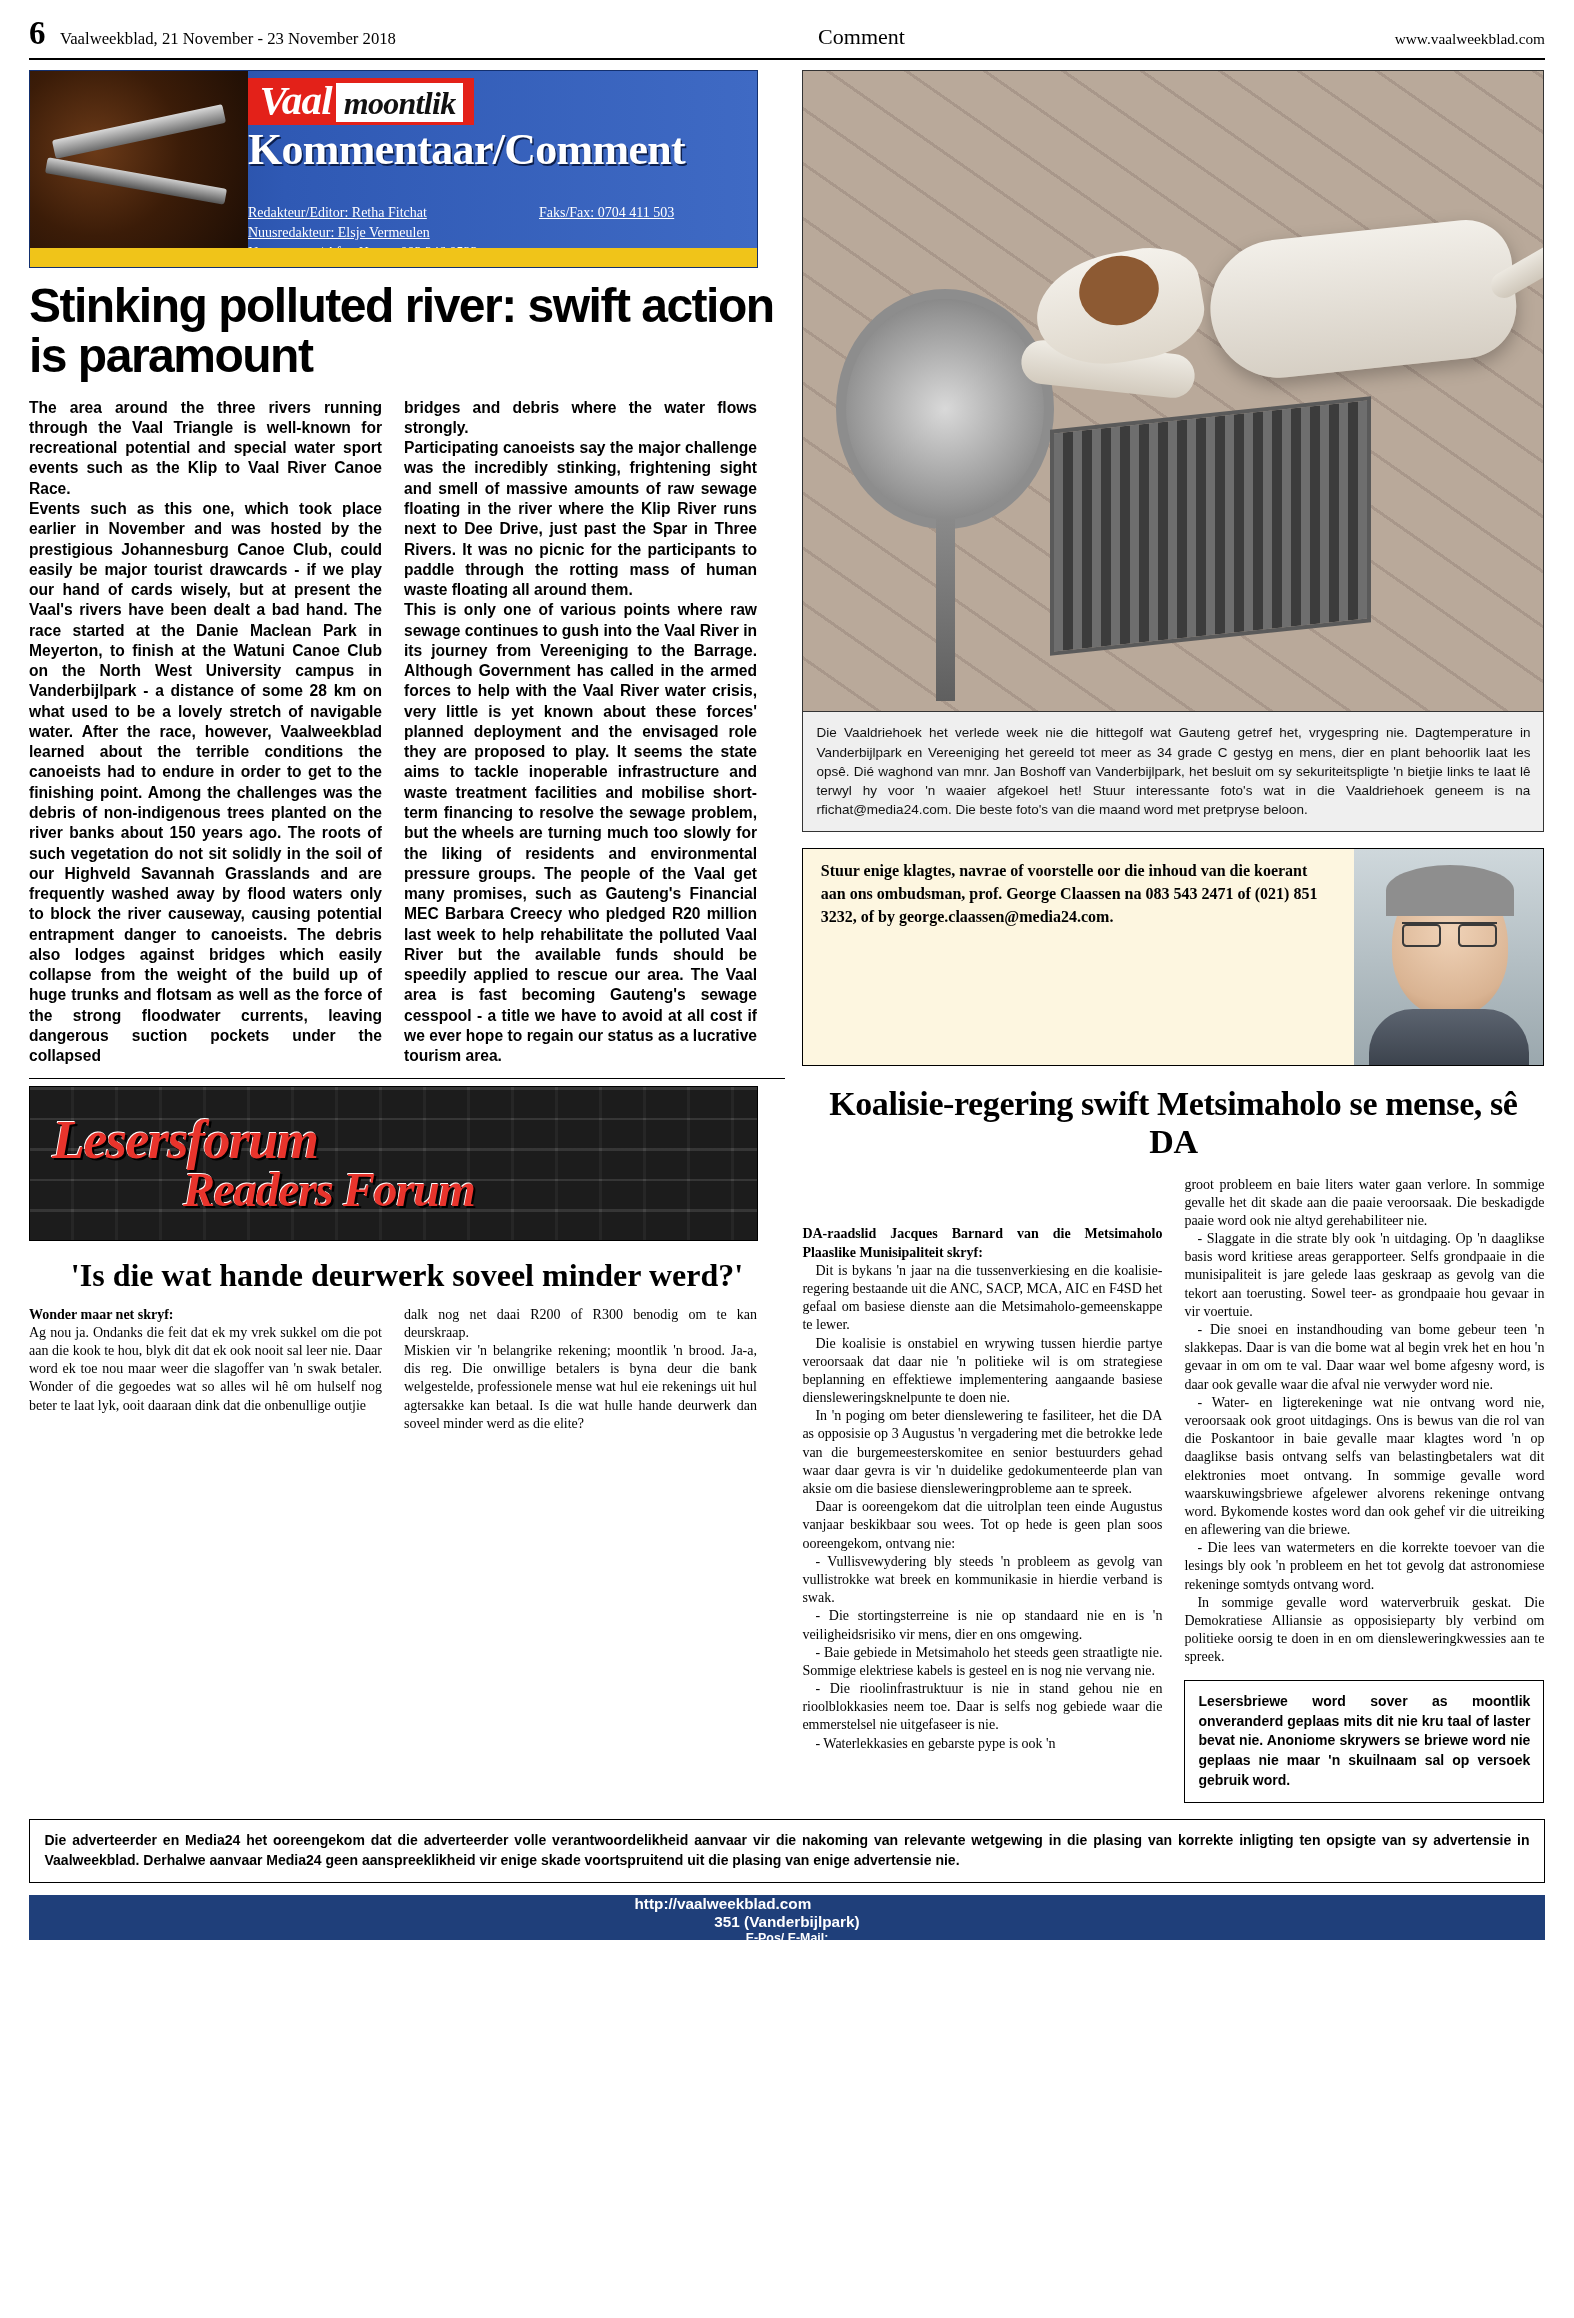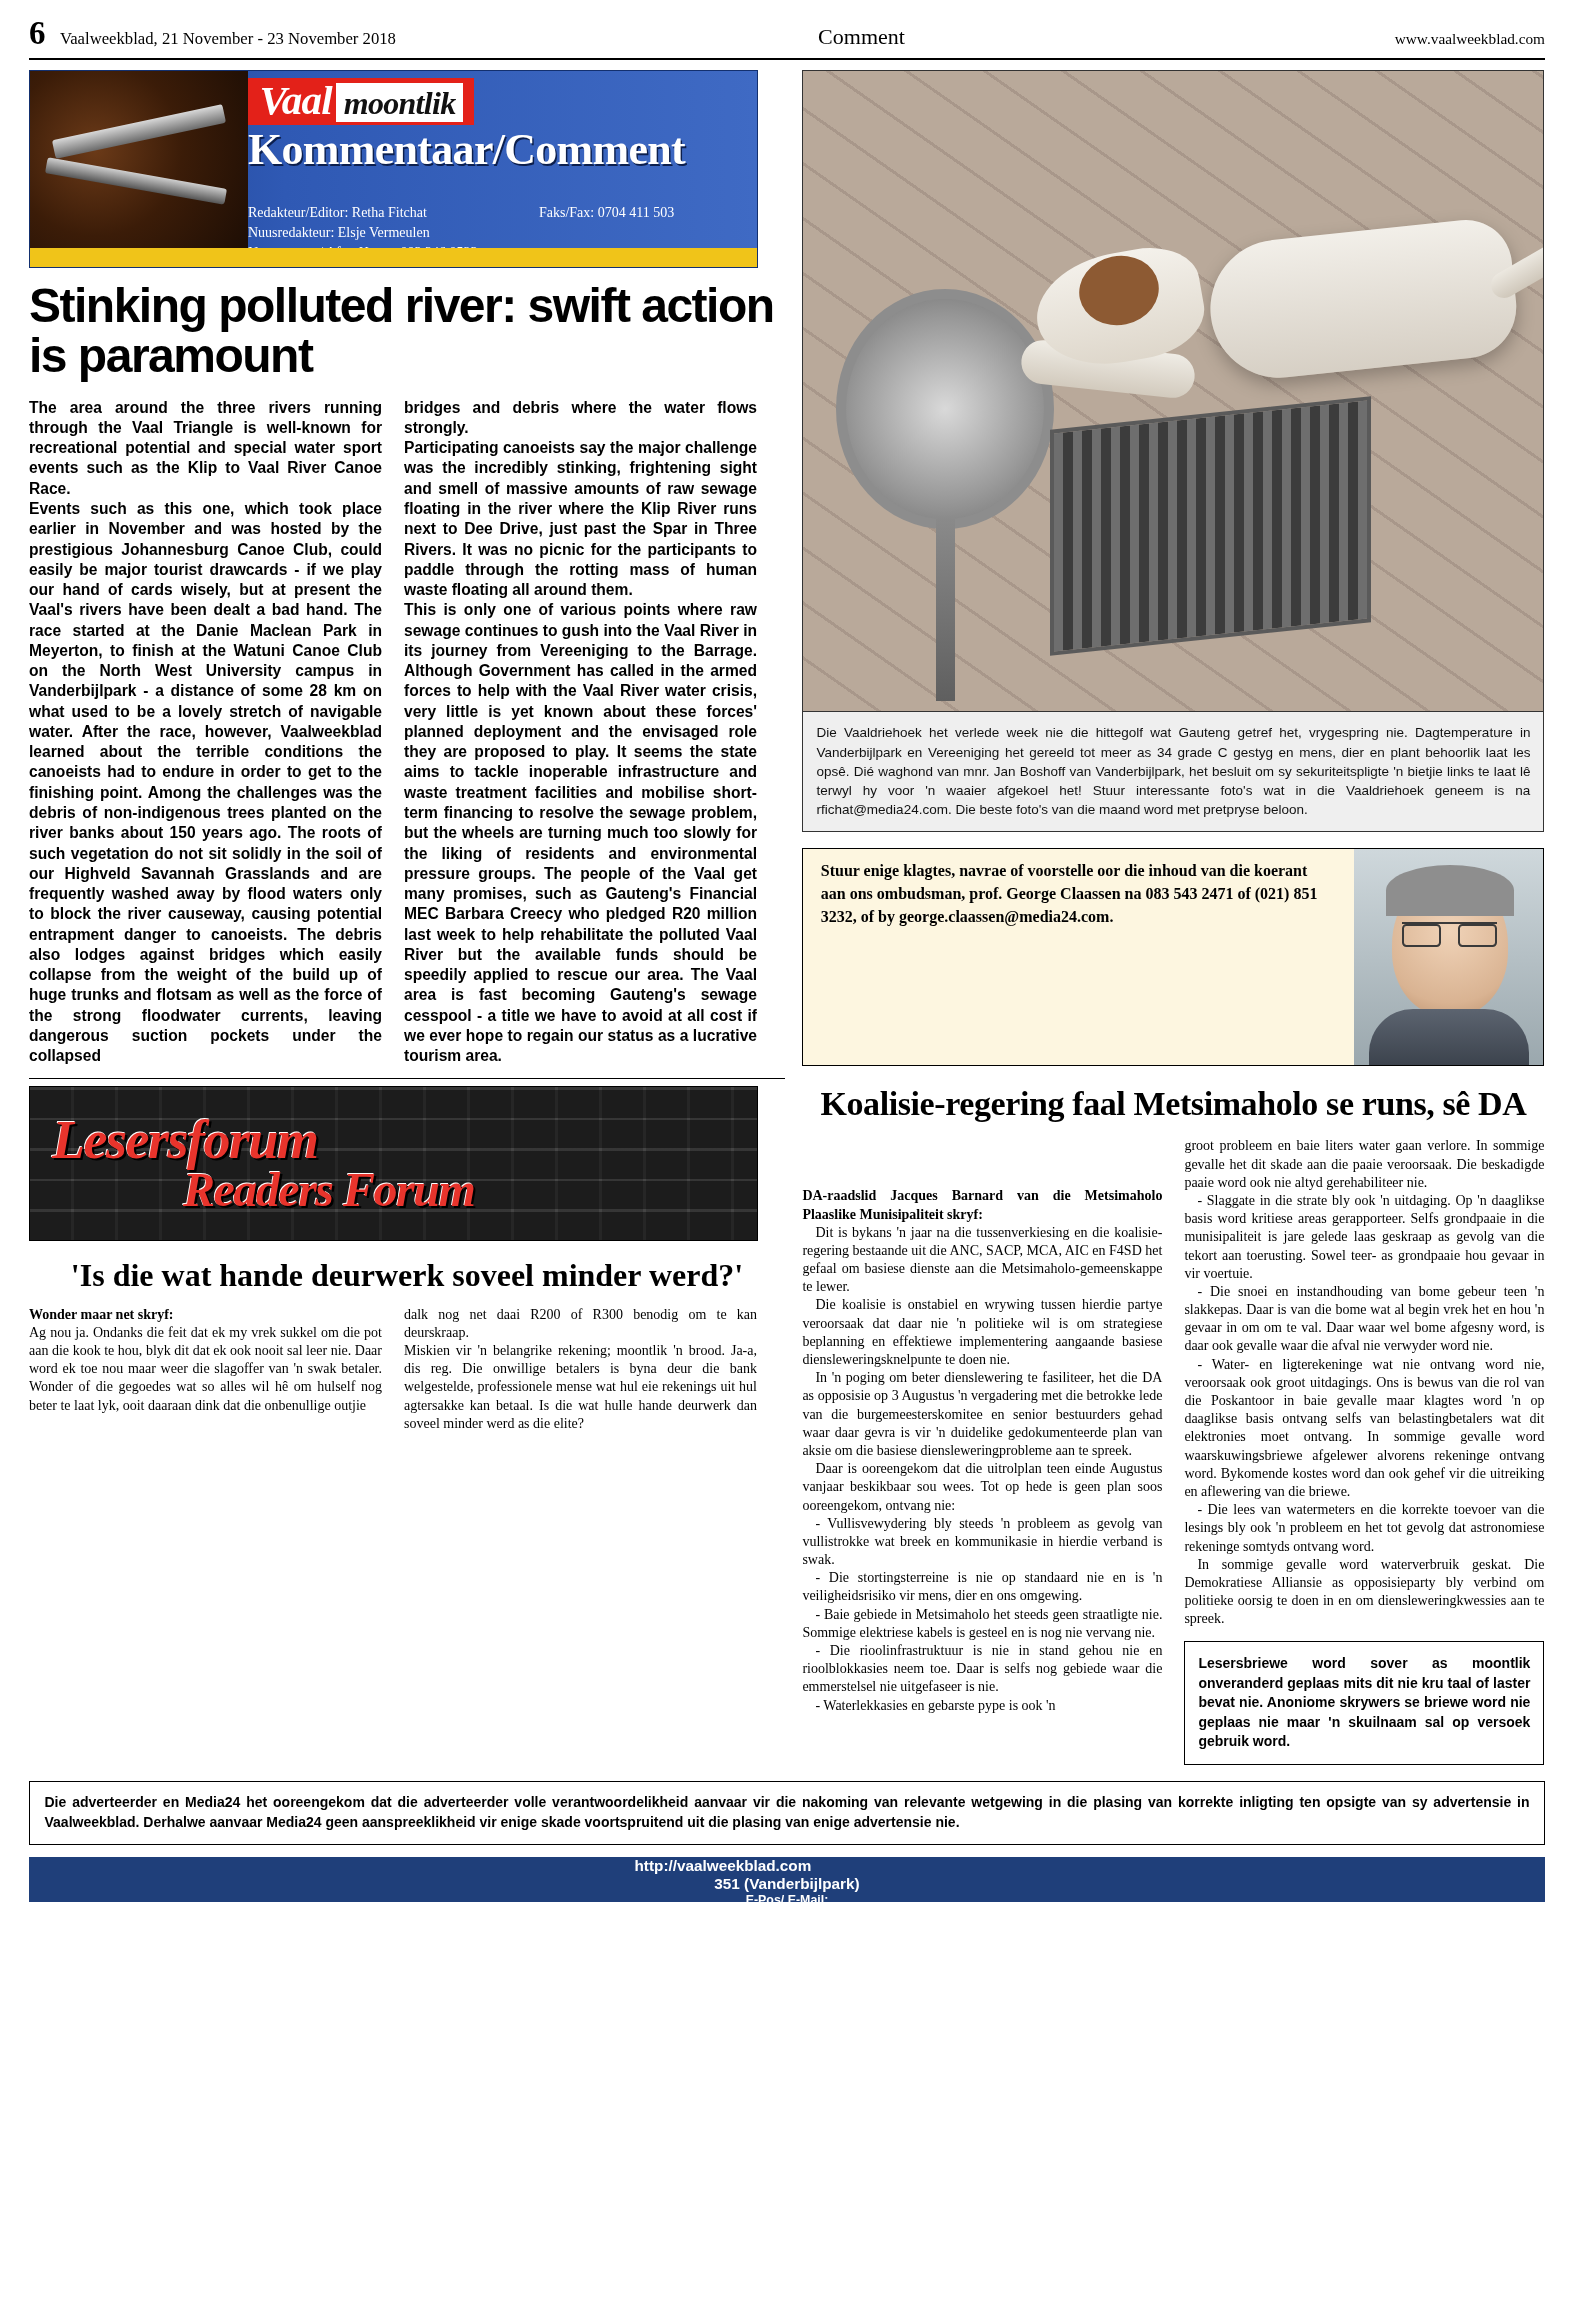--- a/index.html
+++ b/index.html
@@ -138,20 +138,21 @@
   }
   .flag-info {
     position: absolute;
     left: 218px;
     top: 132px;
     width: 502px;
     color: #fff;
     font-family: "Liberation Serif", serif;
     font-size: 14px;
     line-height: 1.45;
+    text-decoration: underline;
   }
   .flag-info .row { display: flex; }
   .flag-info .row span:first-child { width: 291px; }
   .flag-bottom {
     position: absolute;
     left: 0; bottom: 0;
     width: 727px; height: 19px;
     background: #f0c419;
   }
 
@@ -576,21 +577,21 @@
       <div class="ombuds">
         <div class="ombuds-body">Stuur enige klagtes, navrae of voorstelle oor die inhoud van die koerant aan ons ombudsman, prof. George Claassen na 083 543 2471 of (021) 851 3232, of by george.claassen@media24.com.</div>
         <div class="ombuds-photo">
           <div class="face"></div>
           <div class="hair"></div>
           <div class="glasses"></div>
           <div class="shirt"></div>
         </div>
       </div>
 
-      <div class="da-head">Koalisie-regering faal Metsimaholo se runs, sê DA</div>
+      <div class="da-head">Koalisie-regering swift Metsimaholo se mense, sê DA</div>
 
       <div class="da-cols">
         <div class="da-col">
           <p class="lead">DA-raadslid Jacques Barnard van die Metsimaholo Plaaslike Munisipaliteit skryf:</p>
           <p>Dit is bykans 'n jaar na die tussenverkiesing en die koalisie-regering bestaande uit die ANC, SACP, MCA, AIC en F4SD het gefaal om basiese dienste aan die Metsimaholo-gemeenskappe te lewer.</p>
           <p>Die koalisie is onstabiel en wrywing tussen hierdie partye veroorsaak dat daar nie 'n politieke wil is om strategiese beplanning en effektiewe implementering aangaande basiese diensleweringsknelpunte te doen nie.</p>
           <p>In 'n poging om beter dienslewering te fasiliteer, het die DA as opposisie op 3 Augustus 'n vergadering met die betrokke lede van die burgemeesterskomitee en senior bestuurders gehad waar daar gevra is vir 'n duidelike gedokumenteerde plan van aksie om die basiese diensleweringprobleme aan te spreek.</p>
           <p>Daar is ooreengekom dat die uitrolplan teen einde Augustus vanjaar beskikbaar sou wees. Tot op hede is geen plan soos ooreengekom, ontvang nie:</p>
           <p>- Vullisvewydering bly steeds 'n probleem as gevolg van vullistrokke wat breek en kommunikasie in hierdie verband is swak.</p>
           <p>- Die stortingsterreine is nie op standaard nie en is 'n veiligheidsrisiko vir mens, dier en ons omgewing.</p>

